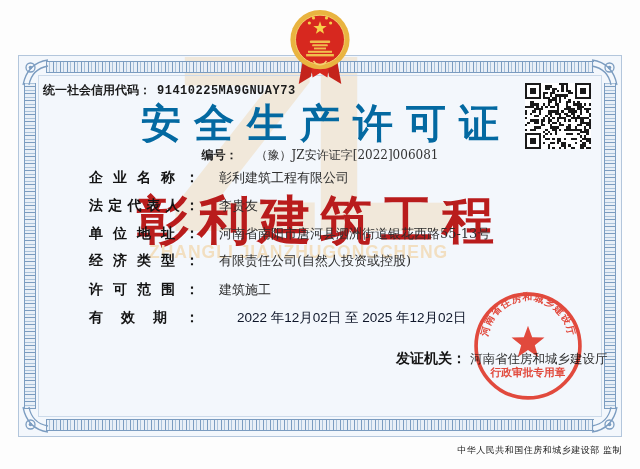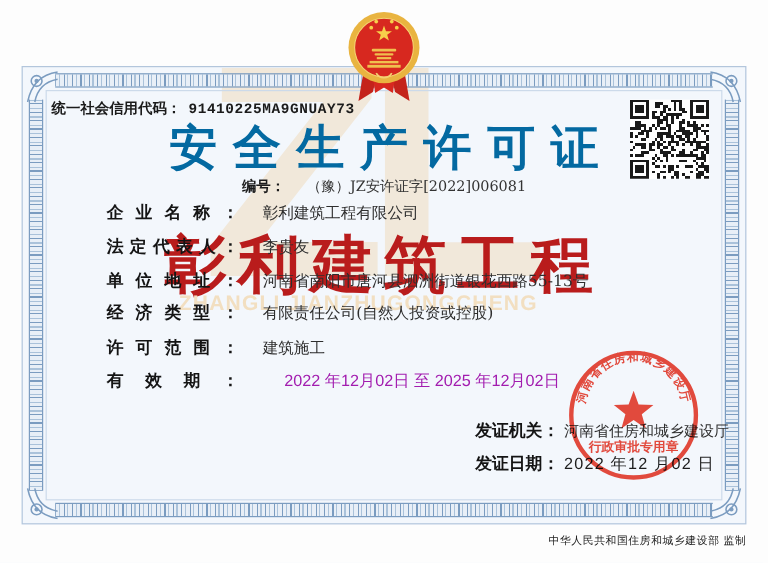--- a/index.html
+++ b/index.html
@@ -63,21 +63,21 @@
 
   .frow{position:absolute;left:70px;font-size:14px;white-space:nowrap;}
   .flabel{
     display:inline-block;width:110px;vertical-align:middle;
     font-weight:bold;color:#141414;text-align:justify;text-align-last:justify;
   }
   .fvalue{
     display:inline-block;vertical-align:middle;margin-left:16px;
     font-family:"DejaVu Serif",serif;font-size:13px;color:#2e2e2e;
   }
-  .fvalue.num{font-family:"Liberation Sans",sans-serif;font-size:13.5px;font-weight:500;color:#a21caf;margin-left:34px;}
+  .fvalue.num{font-family:"Liberation Sans",sans-serif;font-size:13.5px;font-weight:500;color:#0f172a;margin-left:34px;}
 
   .issuer-row,.date-row{position:absolute;left:377px;font-size:14px;white-space:nowrap;}
   .issuer-row .lab,.date-row .lab{font-weight:bold;color:#141414;}
   .issuer-row .val{font-family:"DejaVu Serif",serif;font-size:12.5px;color:#2e2e2e;margin-left:4px;}
   .date-row .val{font-size:13.5px;font-weight:500;color:#1d1d1d;margin-left:4px;letter-spacing:1px;}
   .issuer-row{top:294px;}
   .date-row{top:322px;}
 
   .qr{position:absolute;left:506px;top:27px;width:66px;height:66px;background:#fff;}
   .qr svg{display:block;width:66px;height:66px;}
@@ -181,23 +181,20 @@
       <span class="flabel">许可范围：</span>
       <span class="fvalue">建筑施工</span>
     </div>
     <div class="frow" style="top:253px">
       <span class="flabel">有效期：</span>
       <span class="fvalue num">2022 年12月02日  至  2025 年12月02日</span>
     </div>
 
     <div class="issuer-row">
       <span class="lab">发证机关：</span><span class="val">河南省住房和城乡建设厅</span>
-    </div>
-    <div class="date-row">
-      <span class="lab">发证日期：</span><span class="val">2022 年12 月02 日</span>
     </div>
 
     <div class="qr">
       <svg id="qrsvg" viewBox="0 0 29 29" shape-rendering="crispEdges">
           <rect x="0" y="0" width="29" height="29" fill="#ffffff"></rect>
           <rect x="15" y="0" width="1" height="1" fill="#1a1a1a"></rect>
           <rect x="16" y="0" width="1" height="1" fill="#1a1a1a"></rect>
           <rect x="17" y="0" width="1" height="1" fill="#1a1a1a"></rect>
           <rect x="18" y="0" width="1" height="1" fill="#1a1a1a"></rect>
           <rect x="9" y="1" width="1" height="1" fill="#1a1a1a"></rect>

